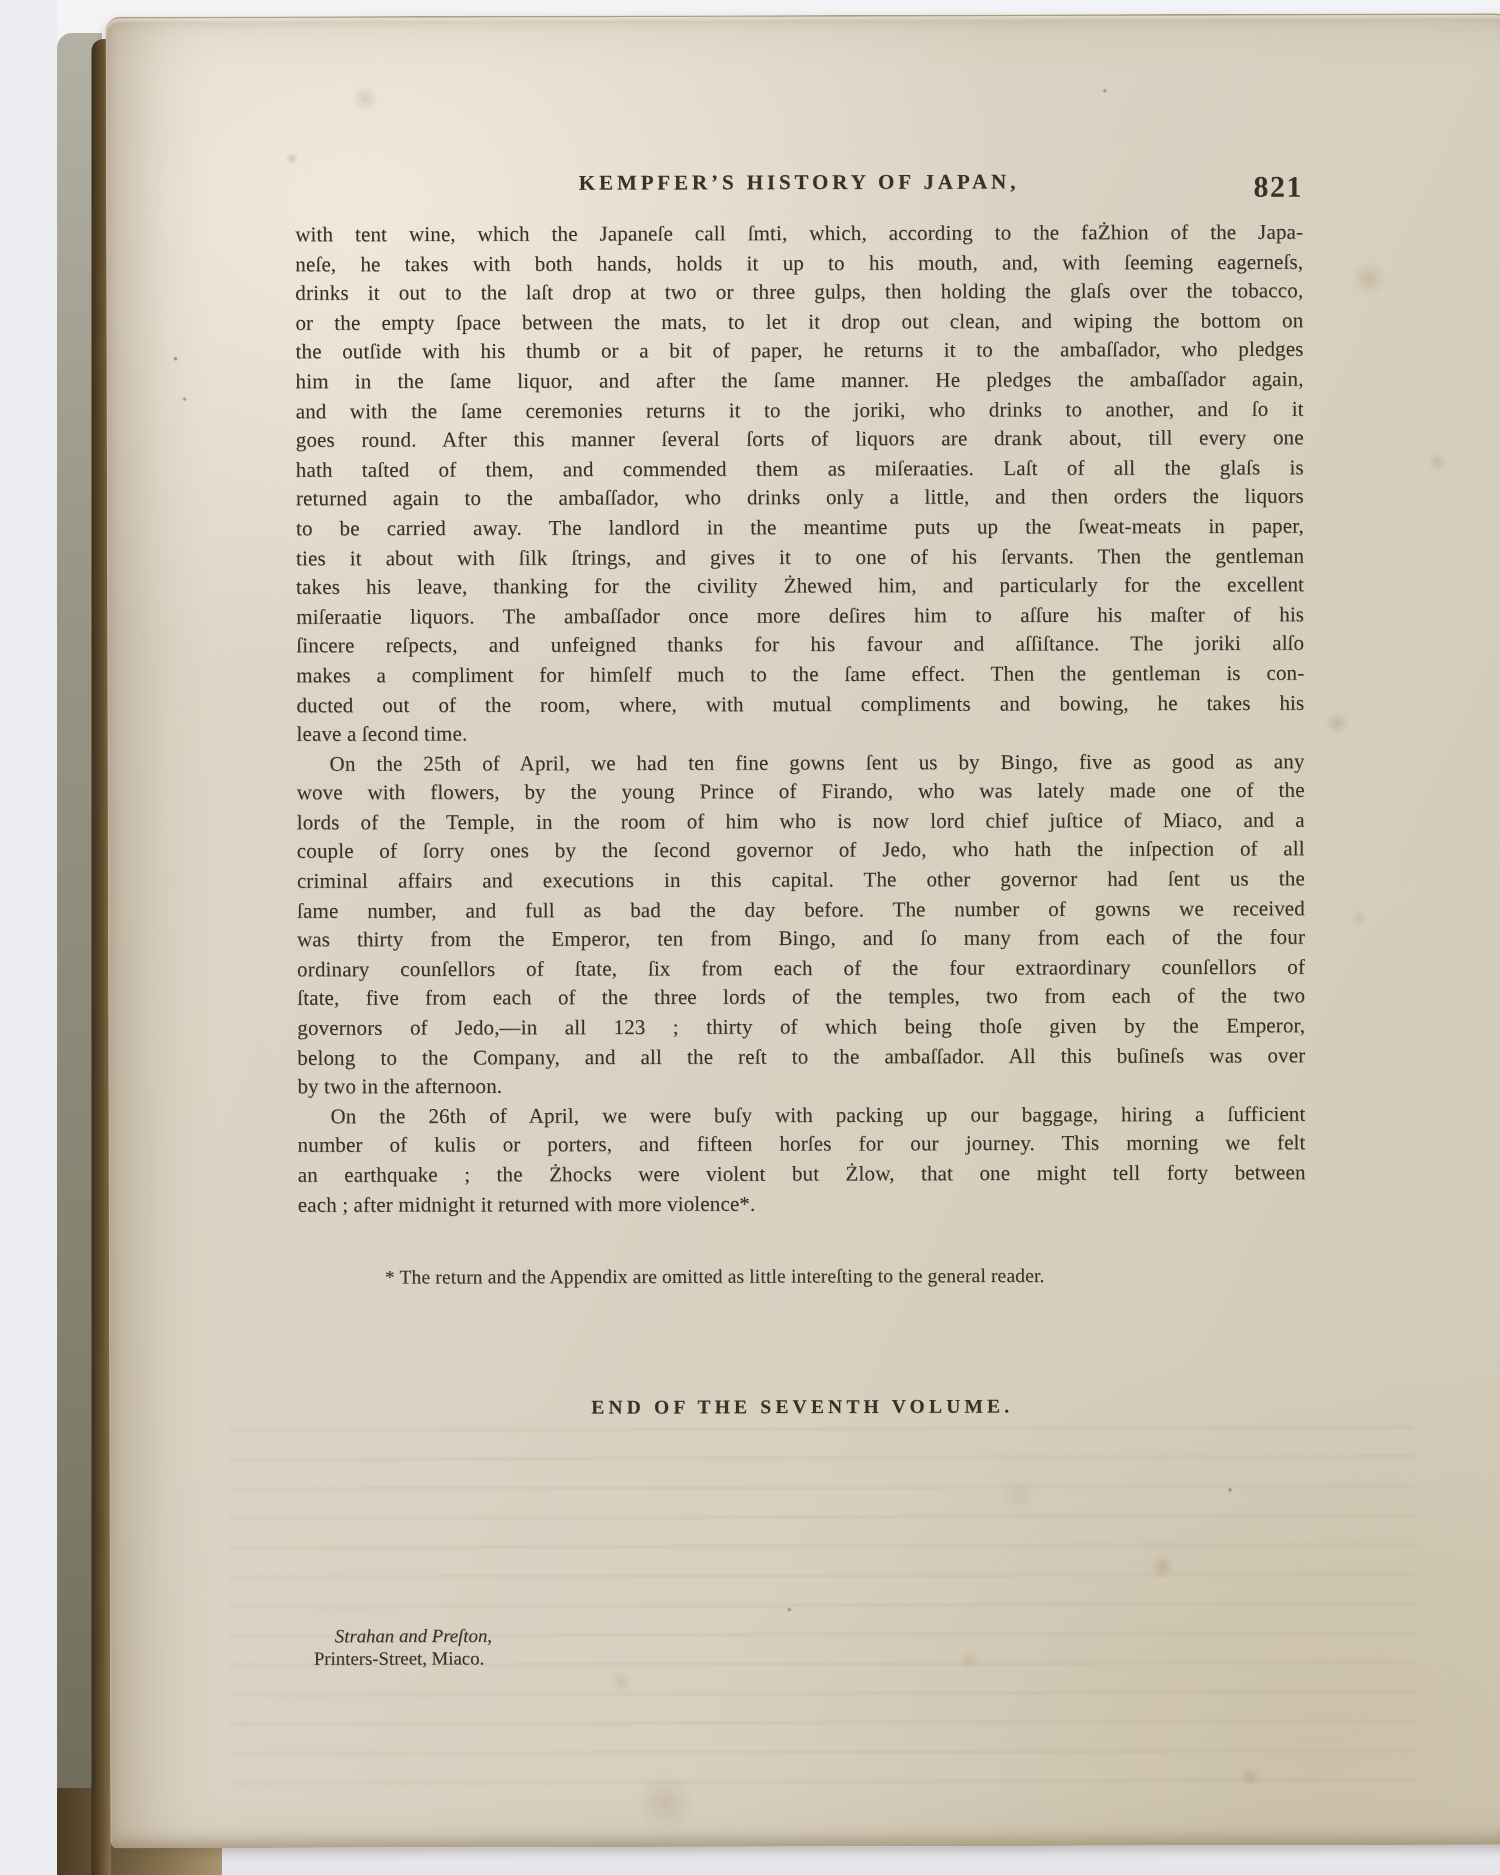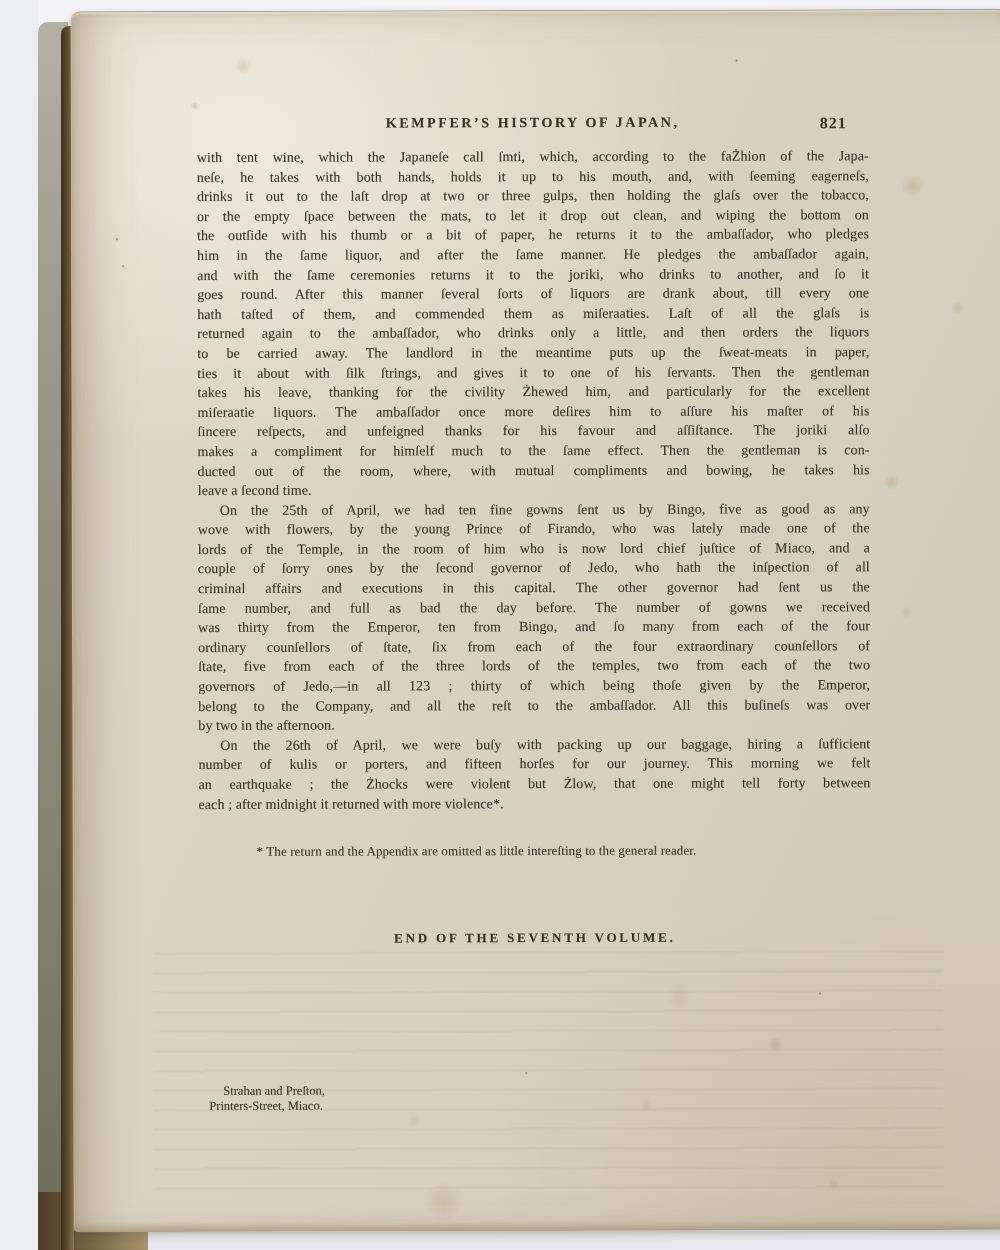--- a/index.html
+++ b/index.html
@@ -61,40 +61,40 @@
       radial-gradient(circle 2px  at 453px 1062px, rgba(70,58,42,.55), rgba(70,58,42,0) 85%),
       radial-gradient(circle 2px  at 747px 983px, rgba(70,58,42,.55), rgba(70,58,42,0) 85%);
   }
   .showthrough{position:absolute;left:80px;top:940px;width:790px;height:250px;pointer-events:none;
     background:repeating-linear-gradient(180deg, rgba(125,112,88,.055) 0 3px, rgba(125,112,88,0) 3px 19.6px);}
 
   
   .header{position:absolute;left:126px;top:104px;width:672px;height:22px;}
   .running-title{text-align:center;font-size:14px;letter-spacing:2.6px;font-weight:bold;
     text-shadow:.3px .3px 0 rgba(58,49,38,.3);}
-  .page-number{position:absolute;right:22px;top:0;font-size:16px;letter-spacing:1px;font-weight:bold;}
+  .page-number{position:absolute;right:0;top:0;font-size:20px;letter-spacing:1px;font-weight:bold;}
 
   .body-text{position:absolute;left:126px;top:136px;width:672px;}
   .line{height:19.6px;line-height:19.6px;font-size:14px;letter-spacing:.1px;
     text-align:justify;text-align-last:justify;overflow:hidden;white-space:normal;
     text-shadow:.3px .3px 0 rgba(58,49,38,.28);}
   .line.last{text-align-last:left;}
   .para.indent .line:first-child{text-indent:22px;}
 
   .footnote{position:absolute;left:126px;top:832px;width:672px;box-sizing:border-box;
     padding-left:58px;font-size:13px;letter-spacing:.1px;
     text-shadow:.3px .3px 0 rgba(58,49,38,.25);}
 
   .volume-end{position:absolute;left:126px;top:919px;width:672px;text-align:center;
     font-size:13px;font-weight:bold;letter-spacing:2.8px;
     text-shadow:.3px .3px 0 rgba(58,49,38,.3);}
 
   .imprint{position:absolute;left:136px;top:1072px;font-size:12.5px;line-height:15px;
     text-shadow:.3px .3px 0 rgba(58,49,38,.3);}
-  .imprint-line1{padding-left:14px;}
+  .imprint-line1{padding-left:14px;font-style:italic;}
 </style>
 </head>
 <body>
 
 <div class="scene">
   <div class="page-stack"></div>
   <div class="under-corner"></div>
   <div class="binding-edge"></div>
 
   <div class="page">

